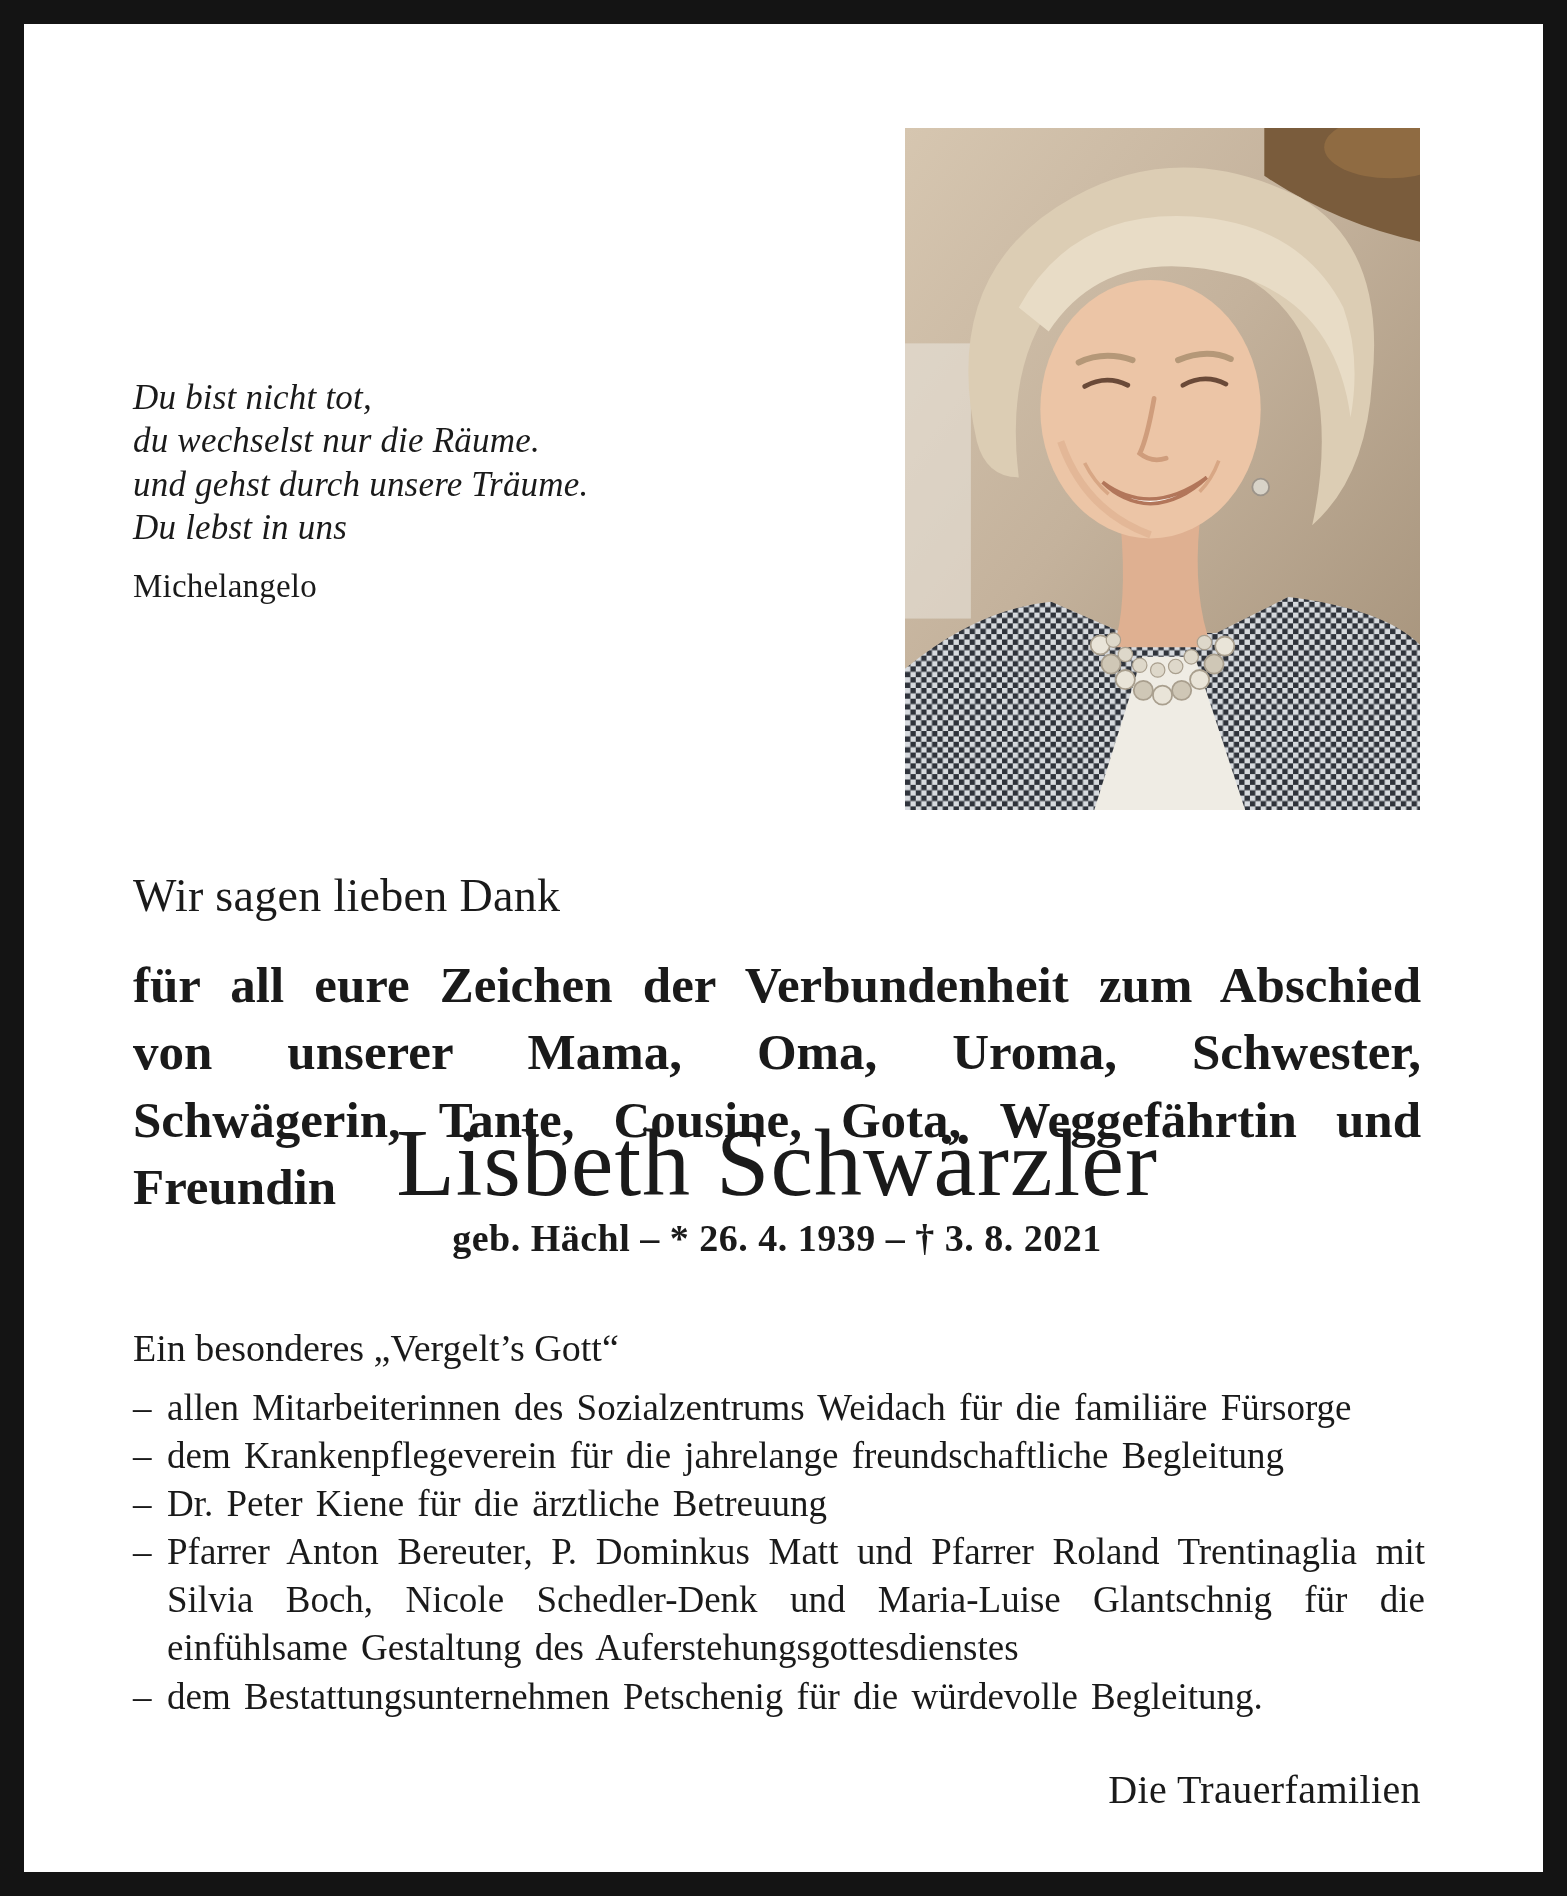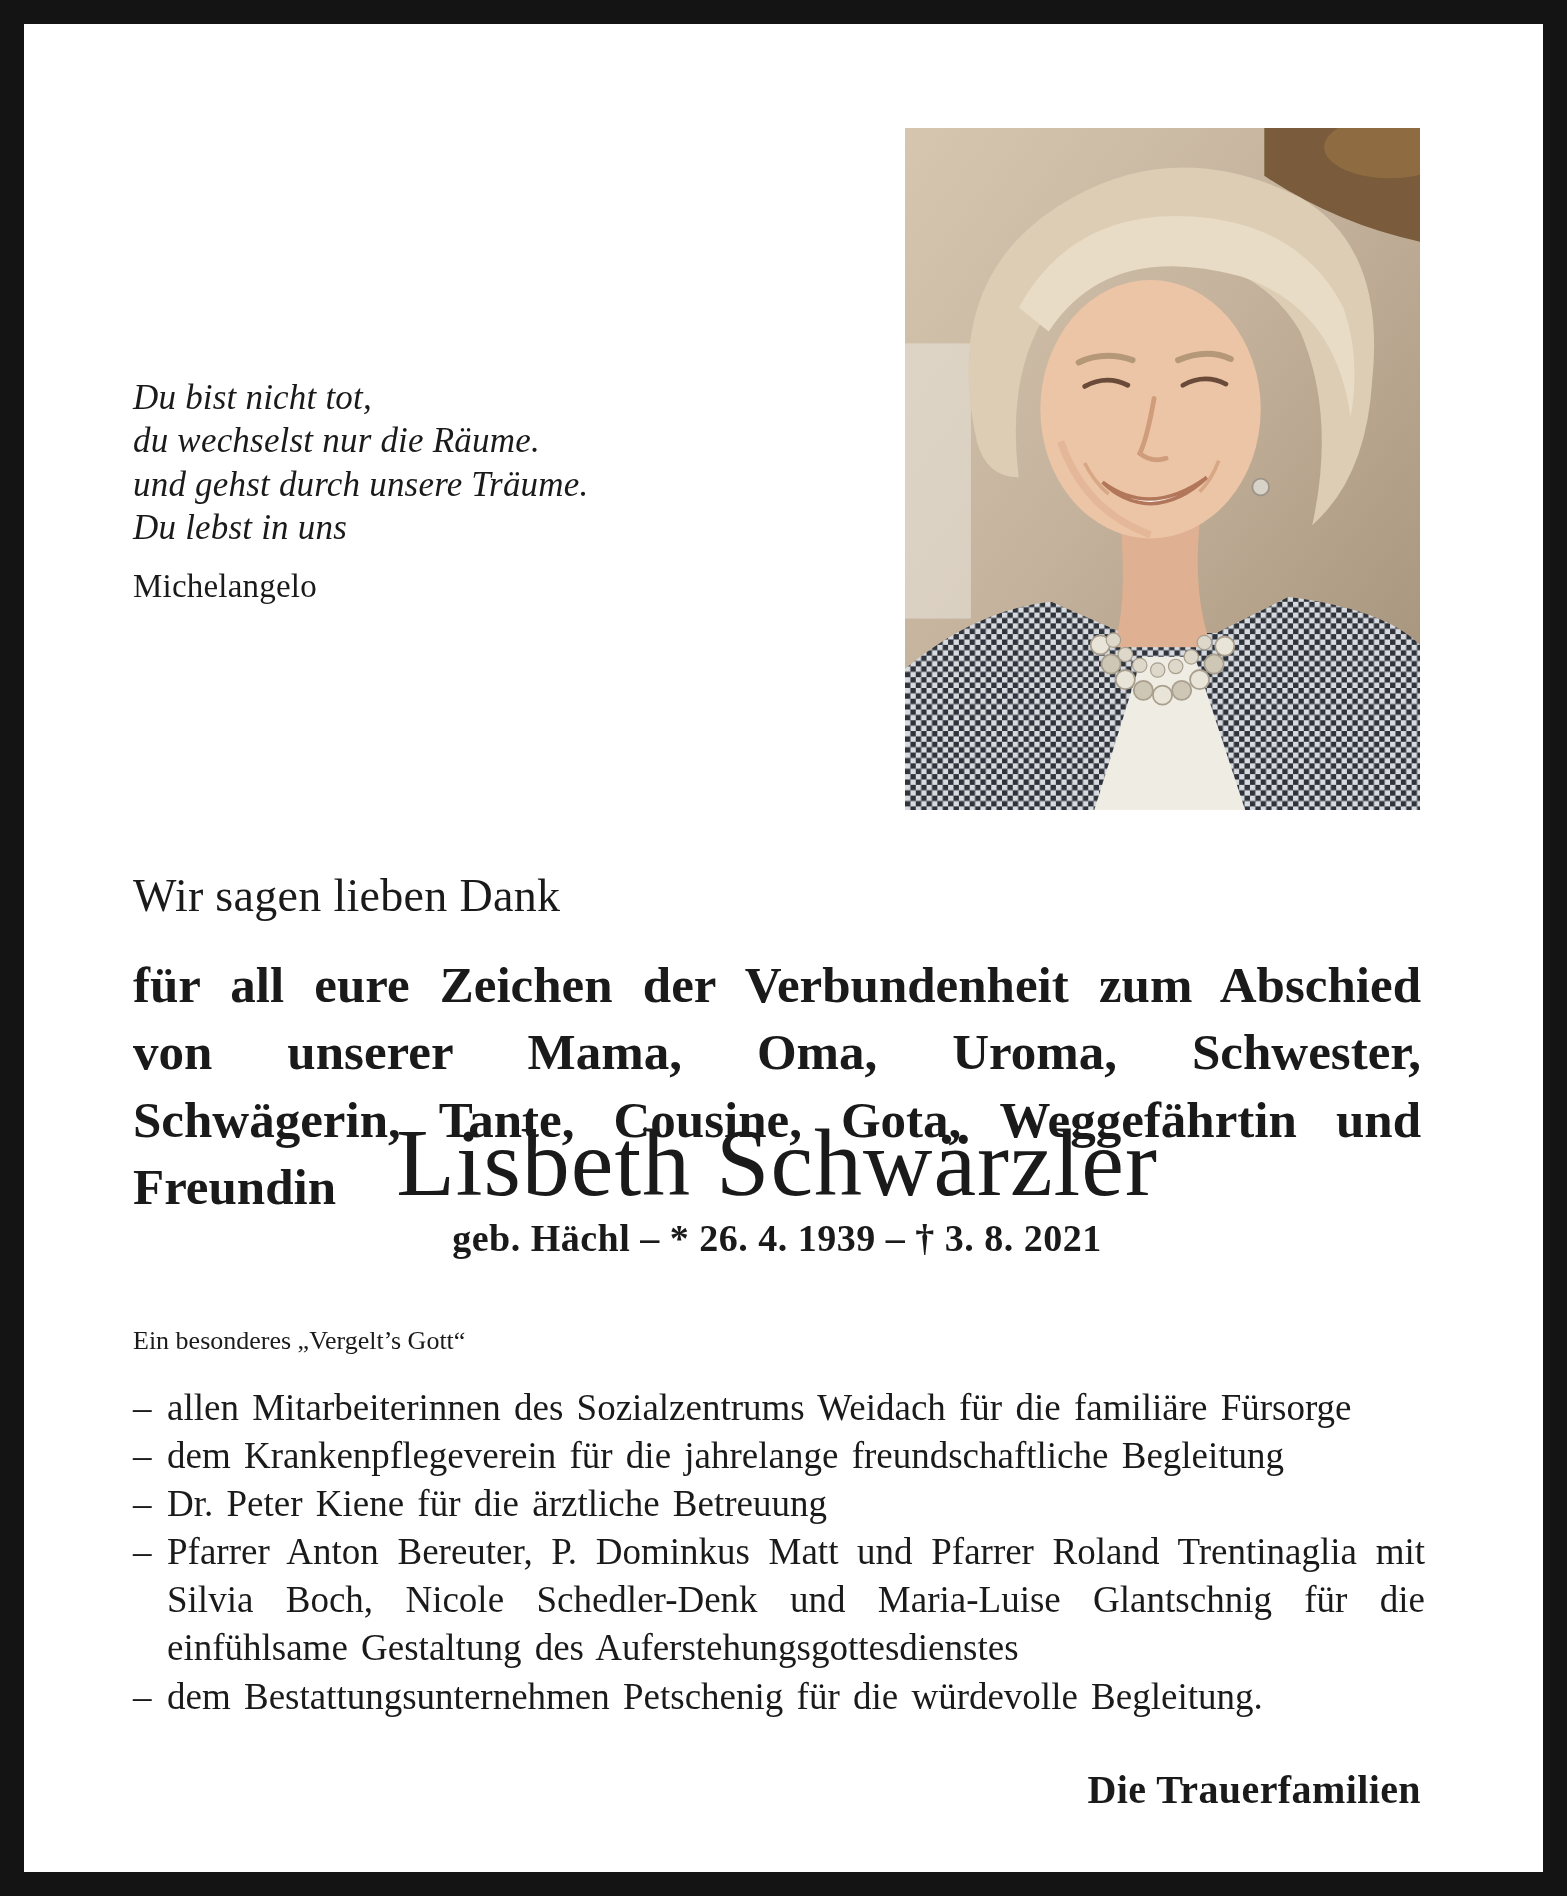--- a/index.html
+++ b/index.html
@@ -78,21 +78,21 @@
     margin-top: 0;
     font-size: 38px;
     font-weight: 700;
     letter-spacing: 0.5px;
   }
 
   
   .special-heading {
     position: absolute;
     left: 109px; top: 1302px;
-    font-size: 26px;
+    font-size: 38px;
   }
   .thanks-list {
     position: absolute;
     left: 109px; top: 1360px;
     width: 1292px;
     list-style: none;
     font-size: 37px;
     line-height: 1.3;
   }
   .thanks-list li {
@@ -109,21 +109,21 @@
     word-spacing: 4px;
   }
 
   
   .signature {
     position: absolute;
     left: 109px; top: 1742px;
     width: 1288px;
     text-align: right;
     font-size: 40px;
-    font-weight: 700;
+    font-weight: 400;
     letter-spacing: 0.4px;
   }
 </style>
 </head>
 <body>
 
 <div class="page">
 
   <div class="photo">
     <svg viewBox="0 0 430 570" preserveAspectRatio="none">

